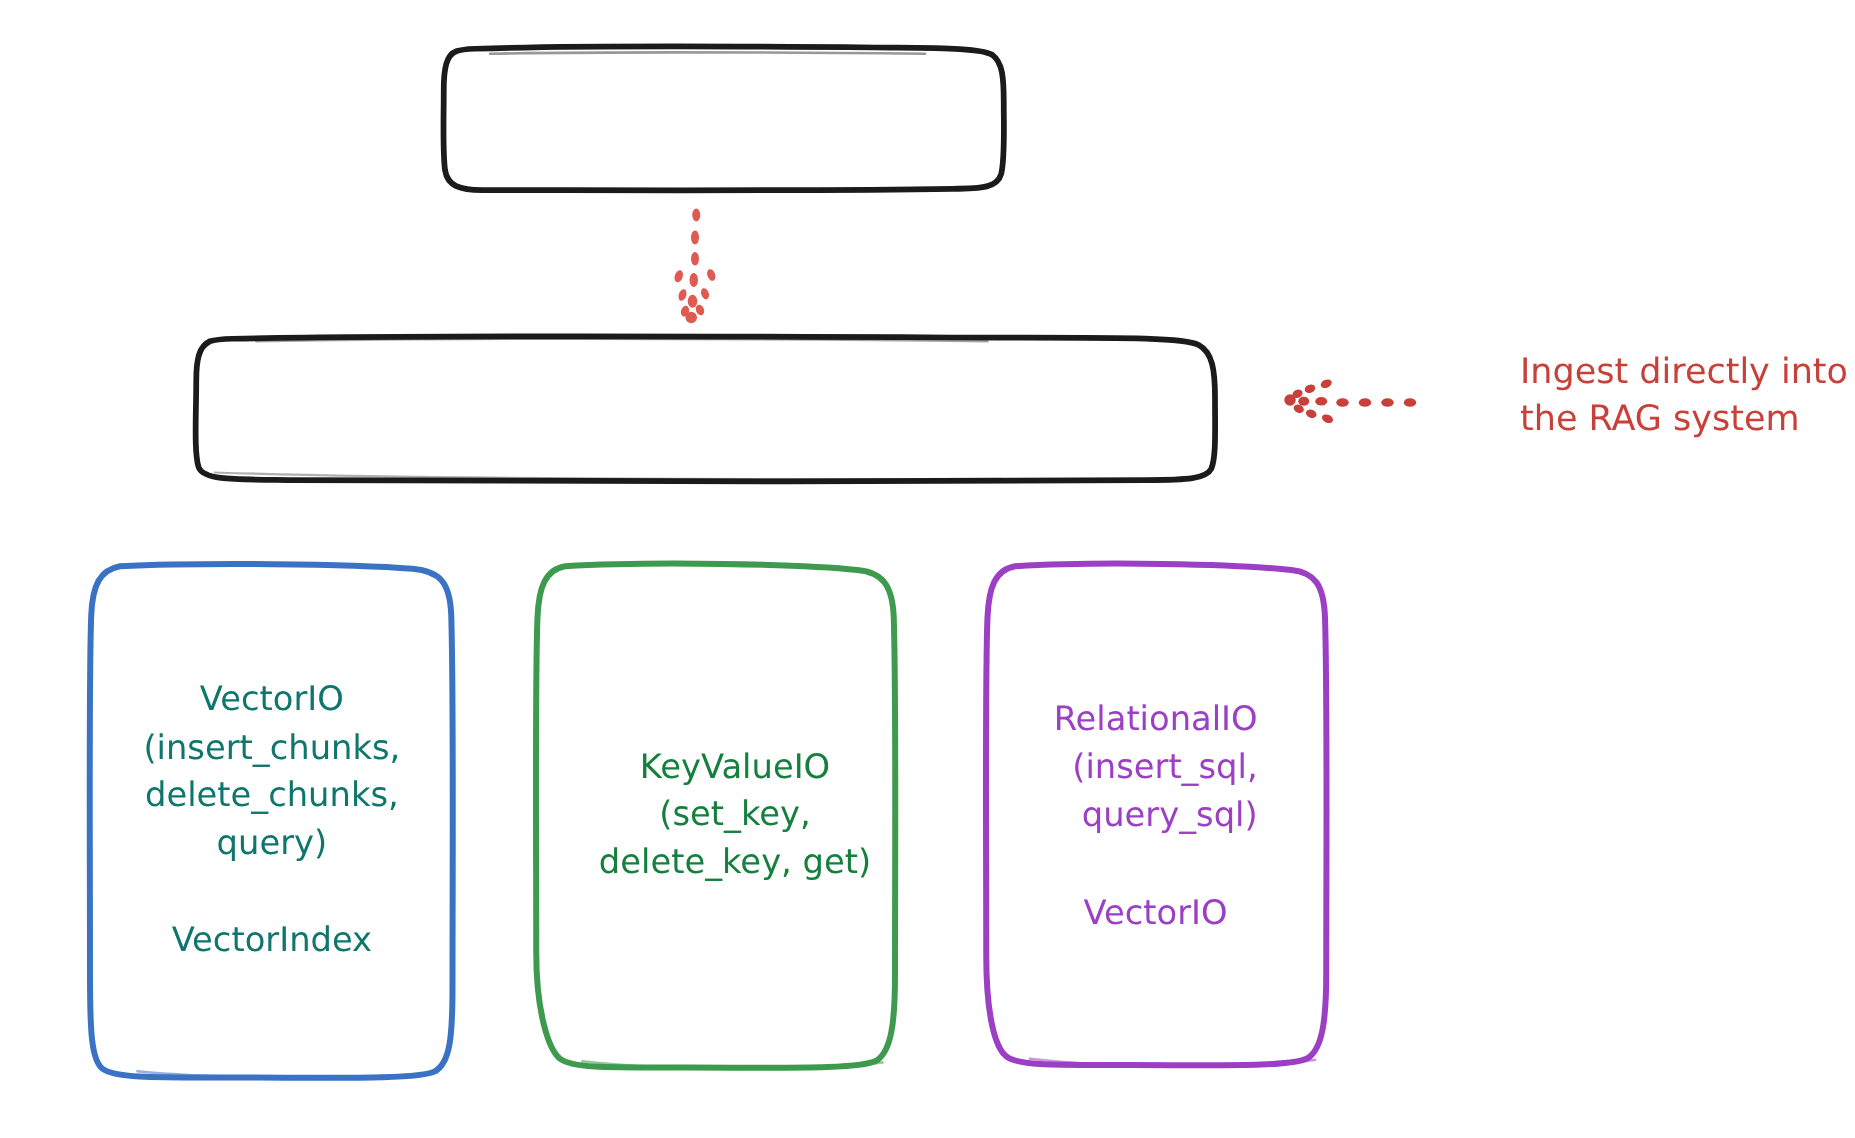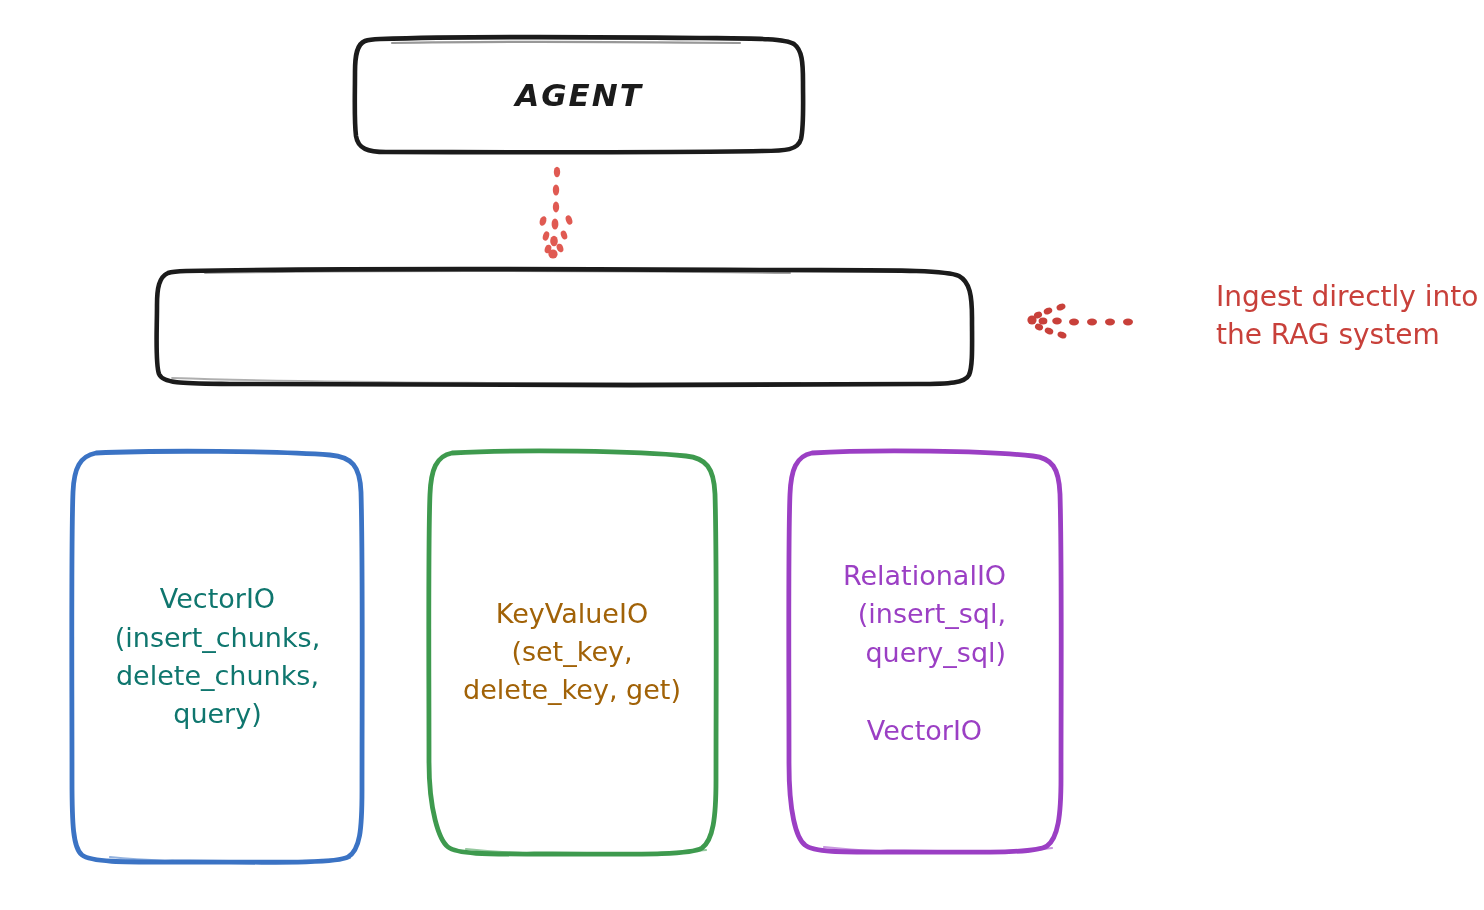--- a/index.html
+++ b/index.html
@@ -77,21 +77,22 @@
     top: 452px;
     width: 291px;
     height: 410px;
     color: #0f766e;
   }
   .lbl-keyvalue {
     left: 428px;
     top: 452px;
     width: 288px;
     height: 400px;
-    color: #a16207;
+    color: #15803d;
+    padding-left: 16px;
   }
   .lbl-relational {
     left: 789px;
     top: 452px;
     width: 271px;
     height: 403px;
     color: #9b3fc4;
     text-align: right;
   }
   .annotation {
@@ -221,28 +222,28 @@
                C 1036 854, 970 852, 904 852
                C 848 852, 814 853, 805 845
                C 796 838, 789 812, 789 764
                C 789 672, 788 540, 790 494
                C 791 470, 796 456, 812 453 Z" fill="#ffffff" stroke="#9b3fc4" stroke-width="4.8" stroke-linecap="round" stroke-linejoin="round"></path>
       <path d="M 824 847
                C 896 855, 1000 854, 1052 848" fill="none" stroke="#9b3fc4" stroke-width="2.2" stroke-linecap="round" opacity="0.55"></path>
     </g>
   </svg>
 
-  <div class="node-label lbl-agent">AGENT</div>
 
 
   <div class="leaf-label lbl-vector">
     <div class="api">VectorIO
 (insert_chunks,
 delete_chunks,
 query)</div>
+    <div class="index">VectorIndex</div>
   </div>
 
   <div class="leaf-label lbl-keyvalue">
     <div class="api">KeyValueIO
 (set_key,
 delete_key, get)</div>
   </div>
 
   <div class="leaf-label lbl-relational">
     <div class="api">RelationalIO

